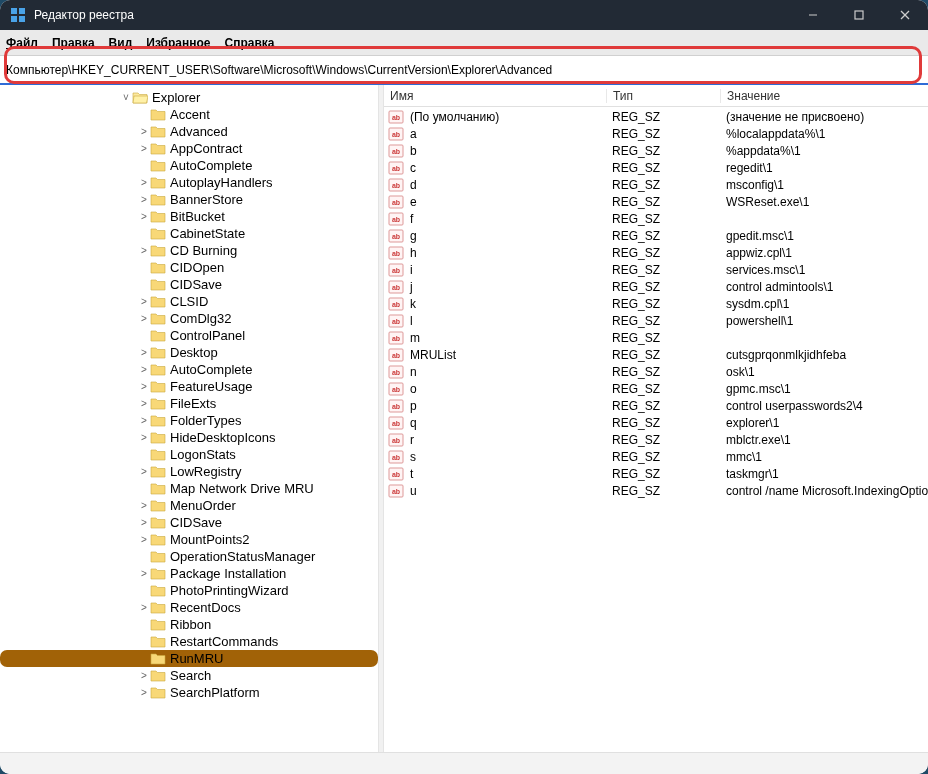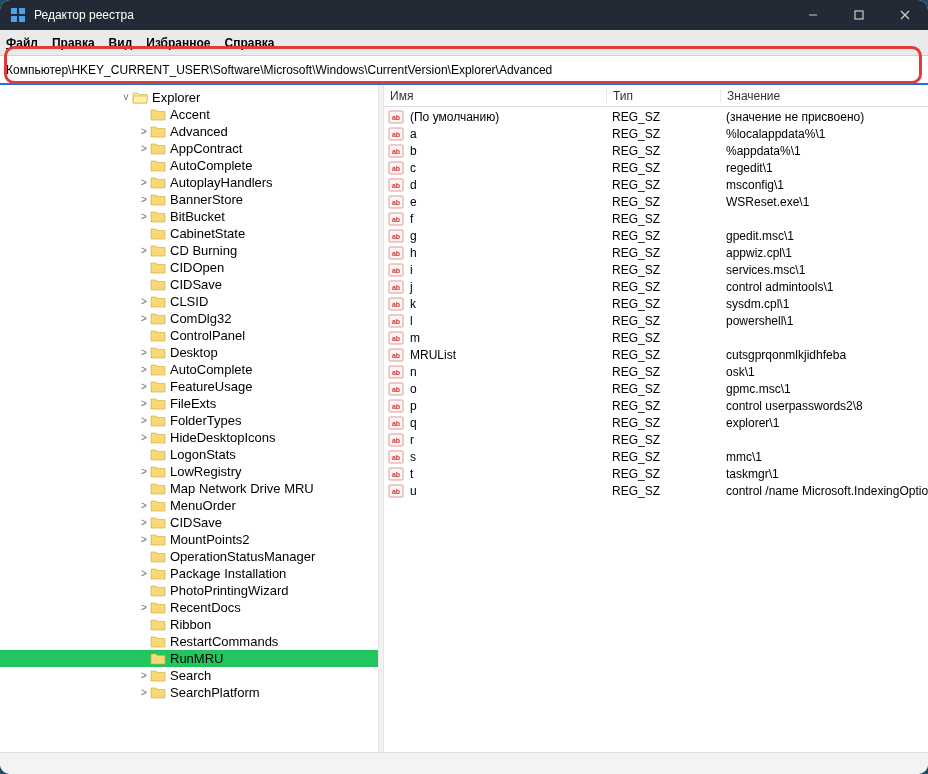--- a/index.html
+++ b/index.html
@@ -18,21 +18,21 @@
 .highlight-box { position: absolute; border: 3px solid #e03a3a; border-radius: 10px; left: 4px; right: 6px; top: 46px; height: 38px; pointer-events: none; z-index: 10; }
 .content { flex: 1; display: flex; overflow: hidden; border-top: 1px solid #2f6bd6; }
 .tree { width: 378px; overflow: auto; font-size: 13px; padding: 4px 0 4px 0; }
 .tree-row { display: flex; align-items: center; height: 17px; white-space: nowrap; }
 .tree-row .indent { display:inline-block; }
 .tree-row .ex { width: 12px; text-align: center; color: #666; font-size: 10px; display:inline-block; }
 .tree-row .fld { width: 16px; height: 13px; margin-right: 4px; display: inline-flex; }
 .tree-row .fld svg { width:16px; height:13px; }
 .tree-row .lbl {}
 .tree-row.open .fld svg path.top { fill:#fff1a8; }
-.tree-row.sel { background: #22c55e; }
+.tree-row.sel { background: #a16207; border-radius: 7px; }
 .tree-row.expl .lbl { color:#000; }
 .splitter { width: 6px; background: #f1f1f1; cursor: col-resize; border-left:1px solid #e4e4e4; border-right:1px solid #e4e4e4; }
 .listpane { flex:1; overflow:auto; font-size:12px; }
 .list-header { display:flex; height:22px; align-items:center; border-bottom:1px solid #e0e0e0; position:sticky; top:0; background:#fff; }
 .list-header .col { padding-left:6px; color:#333; font-size:12px; }
 .list-header .col + .col { border-left:1px solid #e8e8e8; }
 .col-name { width: 222px; }
 .col-type { width: 114px; }
 .col-val { flex:1; }
 .list-row { display:flex; height:17px; align-items:flex-end; }
@@ -647,21 +647,21 @@
           </div>
           <div class="list-row">
             <span class="val-icon">
               <svg viewBox="0 0 16 14">
                 <rect x="1" y="1" width="14" height="12" rx="1" fill="#fff4f4" stroke="#d99"></rect>
                 <text x="8" y="10" text-anchor="middle" font-size="7" fill="#cc3b3b" font-weight="bold">ab</text>
               </svg>
             </span>
             <div class="cell col-name" style="width:202px">p</div>
             <div class="cell col-type">REG_SZ</div>
-            <div class="cell col-val">control userpasswords2\8</div>
+            <div class="cell col-val">control userpasswords2\4</div>
           </div>
           <div class="list-row">
             <span class="val-icon">
               <svg viewBox="0 0 16 14">
                 <rect x="1" y="1" width="14" height="12" rx="1" fill="#fff4f4" stroke="#d99"></rect>
                 <text x="8" y="10" text-anchor="middle" font-size="7" fill="#cc3b3b" font-weight="bold">ab</text>
               </svg>
             </span>
             <div class="cell col-name" style="width:202px">q</div>
             <div class="cell col-type">REG_SZ</div>
@@ -669,20 +669,21 @@
           </div>
           <div class="list-row">
             <span class="val-icon">
               <svg viewBox="0 0 16 14">
                 <rect x="1" y="1" width="14" height="12" rx="1" fill="#fff4f4" stroke="#d99"></rect>
                 <text x="8" y="10" text-anchor="middle" font-size="7" fill="#cc3b3b" font-weight="bold">ab</text>
               </svg>
             </span>
             <div class="cell col-name" style="width:202px">r</div>
             <div class="cell col-type">REG_SZ</div>
+            <div class="cell col-val">mblctr.exe\1</div>
           </div>
           <div class="list-row">
             <span class="val-icon">
               <svg viewBox="0 0 16 14">
                 <rect x="1" y="1" width="14" height="12" rx="1" fill="#fff4f4" stroke="#d99"></rect>
                 <text x="8" y="10" text-anchor="middle" font-size="7" fill="#cc3b3b" font-weight="bold">ab</text>
               </svg>
             </span>
             <div class="cell col-name" style="width:202px">s</div>
             <div class="cell col-type">REG_SZ</div>

